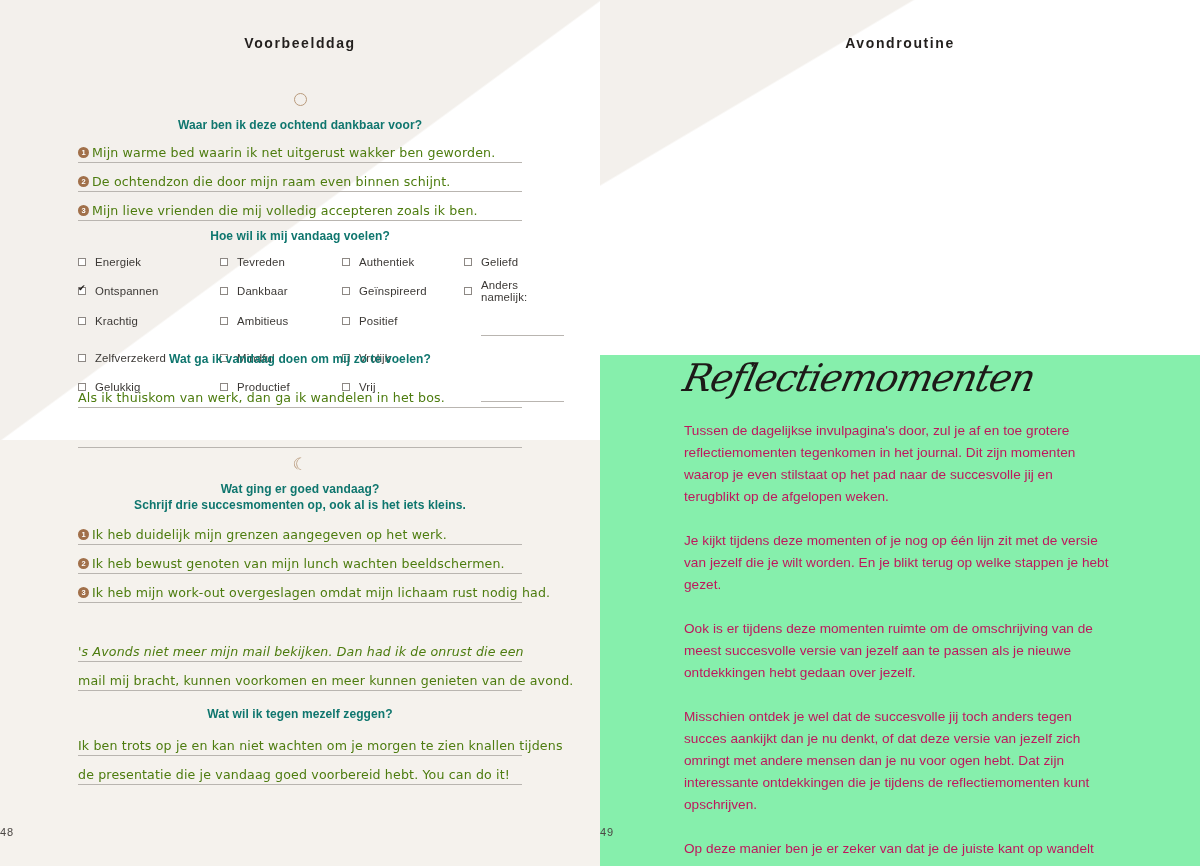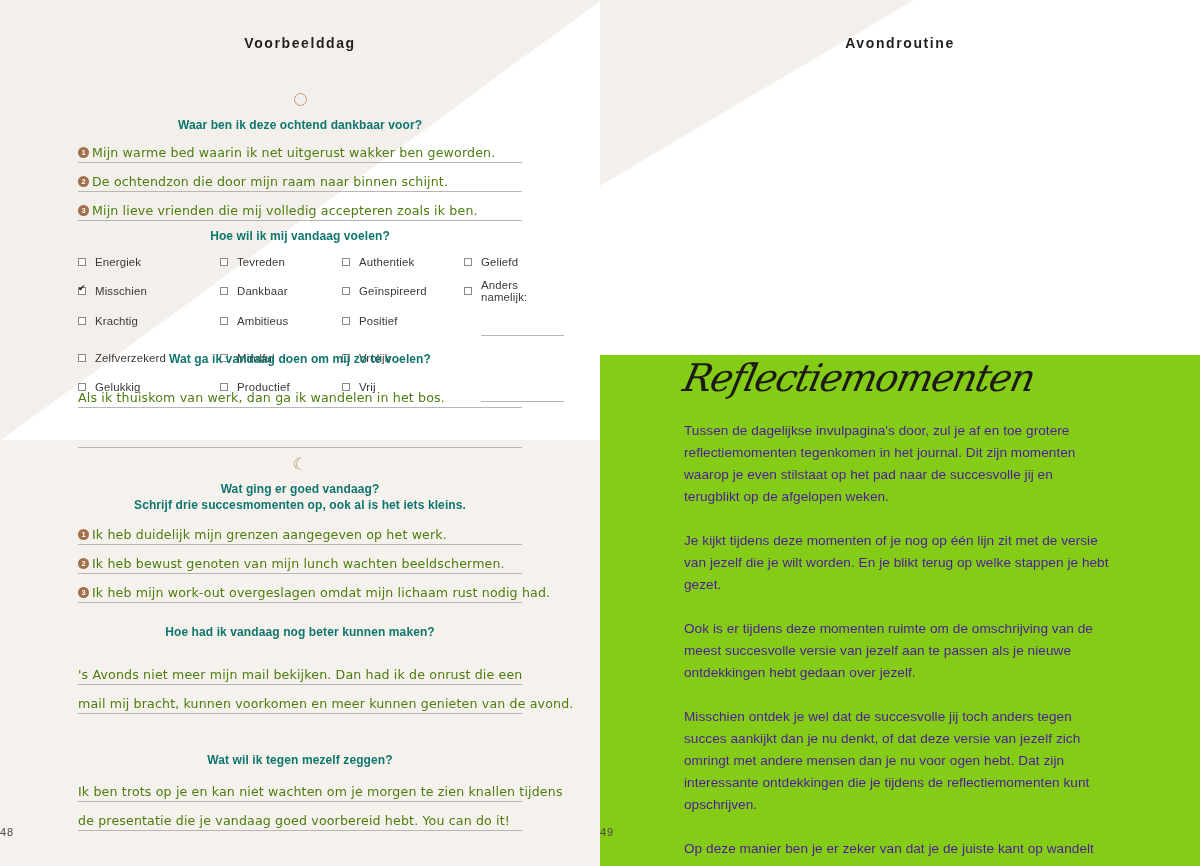--- a/index.html
+++ b/index.html
@@ -33,21 +33,21 @@
   .evening-band {
     position: absolute;
     left: 0; top: 440px;
     width: 600px; height: 426px;
     background: #f5f2ed;
   }
   .page-right {
     position: absolute;
     left: 600px; top: 0;
     width: 600px; height: 866px;
-    background: #84cc16;
+    background: #86efac;
     overflow: hidden;
   }
   .diagonal-wash-right {
     position: absolute;
     left: 0; top: 0;
     width: 600px; height: 355px;
     background: linear-gradient(to bottom right, #f3f0ec 0%, #f3f0ec 26%, #ffffff 26.3%, #ffffff 100%);
   }
 
   
@@ -191,21 +191,21 @@
   }
   .body-col {
     position: absolute;
     left: 684px; top: 420px;
     width: 442px;
   }
   .body-col p {
     margin: 0 17px 22px 0;
     font-size: 13.6px;
     line-height: 1.62;
-    color: #4c1d95;
+    color: #be185d;
     letter-spacing: 0.05px;
   }
 </style>
 </head>
 <body>
 
 <div class="spread">
 
   <div class="page-left">
     <div class="diagonal-wash"></div>
@@ -218,21 +218,21 @@
         <span class="sun-icon"></span>
       </div>
       <div class="q-title">Waar ben ik deze ochtend dankbaar voor?</div>
 
       <div class="num-line">
         <span class="num-badge">1</span>
         <span class="hand">Mijn warme bed waarin ik net uitgerust wakker ben geworden.</span>
       </div>
       <div class="num-line">
         <span class="num-badge">2</span>
-        <span class="hand">De ochtendzon die door mijn raam naar binnen schijnt.</span>
+        <span class="hand">De ochtendzon die door mijn raam even binnen schijnt.</span>
       </div>
       <div class="num-line">
         <span class="num-badge">3</span>
         <span class="hand">Mijn lieve vrienden die mij volledig accepteren zoals ik ben.</span>
       </div>
     </div>
 
     <div class="block" style="top:229px;">
       <div class="q-title">Hoe wil ik mij vandaag voelen?</div>
 
@@ -249,21 +249,21 @@
           <span class="cbox"></span>
           <span>Authentiek</span>
         </div>
         <div class="fitem">
           <span class="cbox"></span>
           <span>Geliefd</span>
         </div>
 
         <div class="fitem">
           <span class="cbox checked"></span>
-          <span>Misschien</span>
+          <span>Ontspannen</span>
         </div>
         <div class="fitem">
           <span class="cbox"></span>
           <span>Dankbaar</span>
         </div>
         <div class="fitem">
           <span class="cbox"></span>
           <span>Geïnspireerd</span>
         </div>
         <div class="fitem">
@@ -338,30 +338,29 @@
         <span class="num-badge">2</span>
         <span class="hand">Ik heb bewust genoten van mijn lunch wachten beeldschermen.</span>
       </div>
       <div class="num-line">
         <span class="num-badge">3</span>
         <span class="hand">Ik heb mijn work-out overgeslagen omdat mijn lichaam rust nodig had.</span>
       </div>
     </div>
 
     <div class="block" style="top:625px;">
-      <div class="q-title">Hoe had ik vandaag nog beter kunnen maken?</div>
-      <div class="plain-line" style="margin-top:18px;">
+      <div class="plain-line" style="margin-top:11px;font-style:italic;">
         <span class="hand">'s Avonds niet meer mijn mail bekijken. Dan had ik de onrust die een</span>
       </div>
       <div class="plain-line">
         <span class="hand">mail mij bracht, kunnen voorkomen en meer kunnen genieten van de avond.</span>
       </div>
     </div>
 
-    <div class="block" style="top:753px;">
+    <div class="block" style="top:707px;">
       <div class="q-title">Wat wil ik tegen mezelf zeggen?</div>
       <div class="plain-line" style="margin-top:7px;">
         <span class="hand">Ik ben trots op je en kan niet wachten om je morgen te zien knallen tijdens</span>
       </div>
       <div class="plain-line">
         <span class="hand">de presentatie die je vandaag goed voorbereid hebt. You can do it!</span>
       </div>
     </div>
 
     <div class="folio">48</div>

